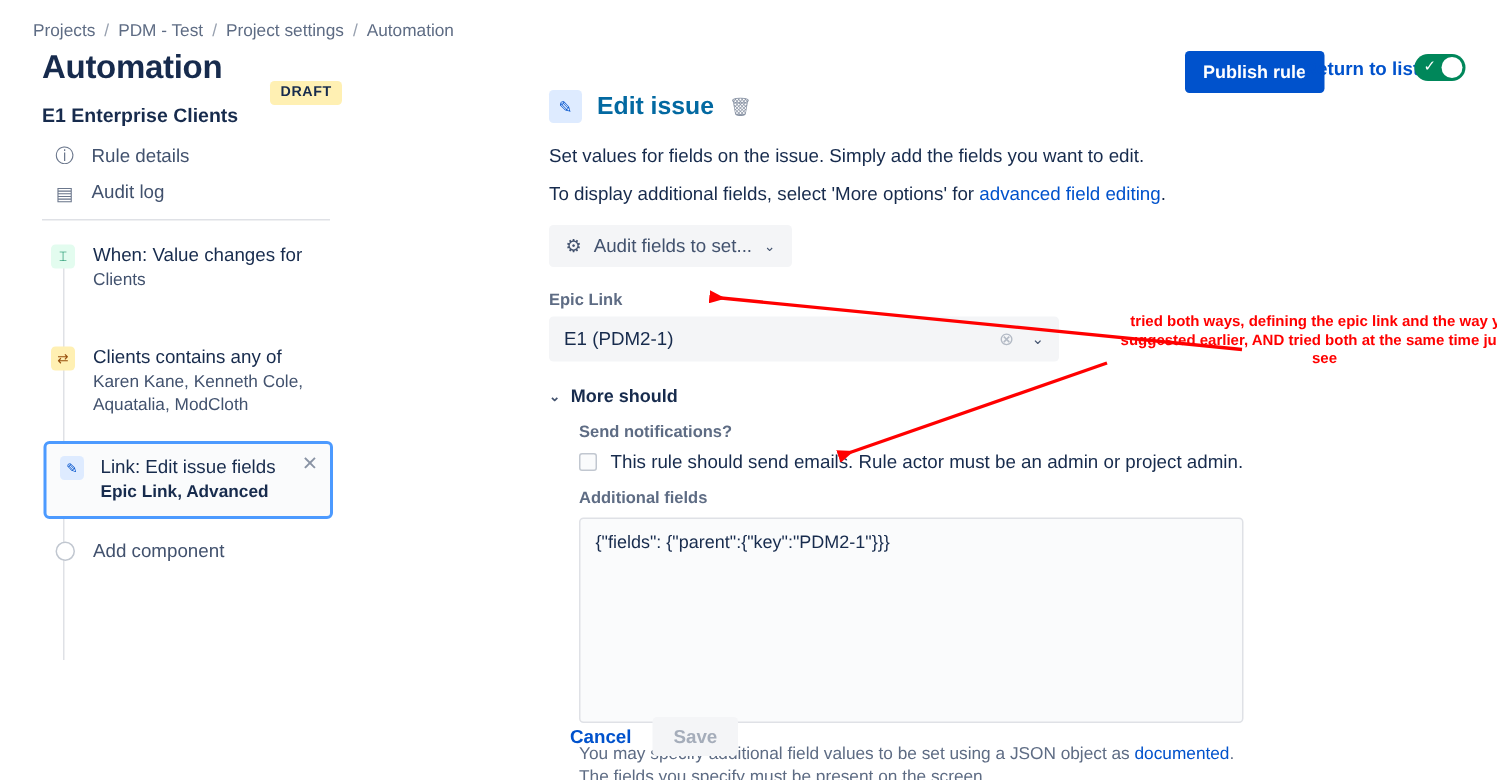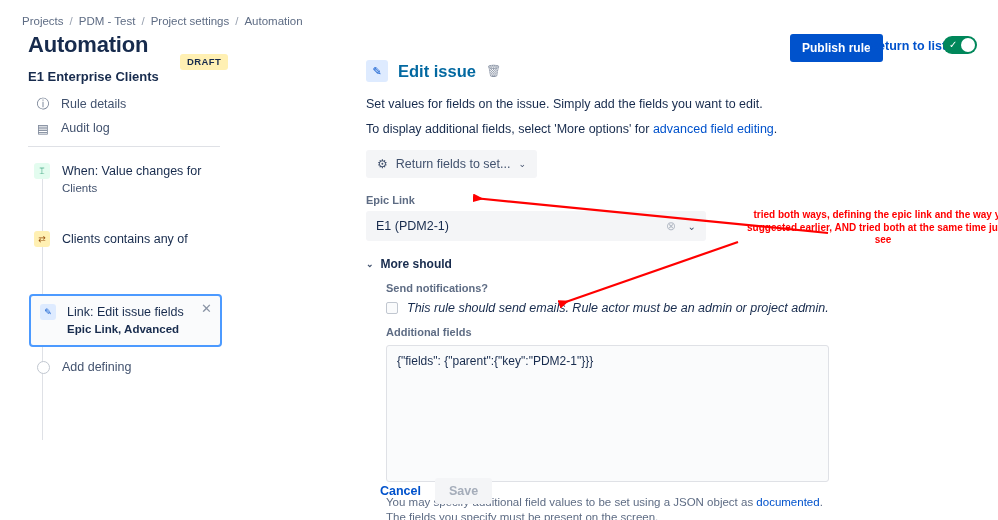--- a/index.html
+++ b/index.html
@@ -364,21 +364,20 @@
     color: #5E6C84;
     margin-top: 11px;
     margin-left: 20px;
   }
   .checkbox-row {
     margin-top: 7px;
     margin-left: 20px;
     display: flex;
     align-items: center;
     gap: 9px;
-    font-style: italic;
   }
   .checkbox {
     width: 12px;
     height: 12px;
     border: 1.5px solid #C1C7D0;
     border-radius: 2px;
     background: #FAFBFC;
     box-sizing: border-box;
     cursor: pointer;
     flex: 0 0 auto;
@@ -505,55 +504,56 @@
       <span class="node-text">
         <span class="node-title">When: Value changes for</span>
         <div class="node-sub">Clients</div>
       </span>
     </div>
 
     <div class="chain-node" id="node-condition">
       <span class="node-icon condition">⇄</span>
       <span class="node-text">
         <span class="node-title">Clients contains any of</span>
+        <div class="node-sub">Karen Kane, Kenneth Cole, Aquatalia, ModCloth</div>
       </span>
     </div>
 
     <div class="node-selected">
       <span class="node-icon action">✎</span>
       <span class="node-text">
         <span class="node-title">Link: Edit issue fields</span>
         <div class="node-sub bold">Epic Link, Advanced</div>
       </span>
       <span class="node-close">✕</span>
     </div>
 
     <div class="add-component">
       <span class="add-circle"></span>
-      <span class="add-label">Add defining</span>
+      <span class="add-label">Add component</span>
     </div>
   </div>
 </div>
 
 <div class="main">
   <div class="main-header">
     <span class="main-icon">✎</span>
     <span class="main-title">Edit issue</span>
     <span class="trash-icon">🗑</span>
   </div>
 
   <div class="main-desc">Set values for fields on the issue. Simply add the fields you want to edit.</div>
 
   <div class="main-desc2">
     <span>To display additional fields, select 'More options' for </span><a class="link">advanced field editing</a><span>.</span>
   </div>
 
   <button class="choose-fields">
     <span class="gear">⚙</span>
-    <span>Return fields to set...</span>
+    <span>Audit fields to set...</span>
     <span class="caret">⌄</span>
   </button>
 
   <div class="field-label">Epic Link</div>
   <div class="select-field">
     <span class="select-value">E1 (PDM2-1)</span>
     <span class="select-clear">⊗</span>
     <span class="select-caret">⌄</span>
   </div>
 

